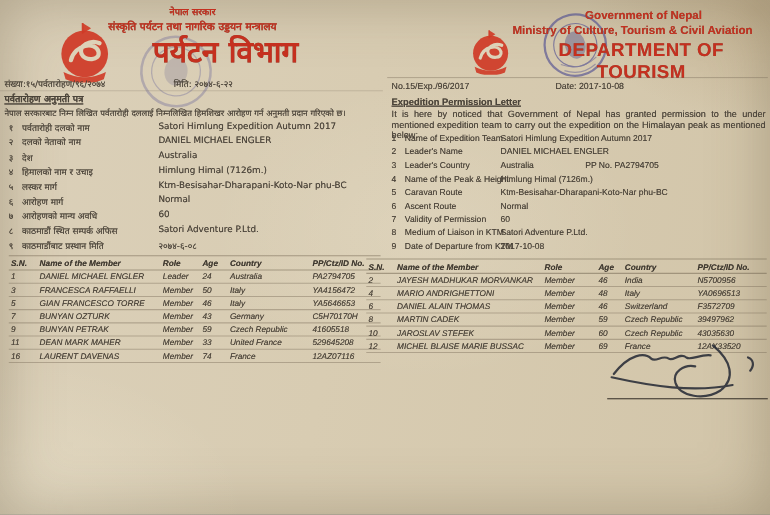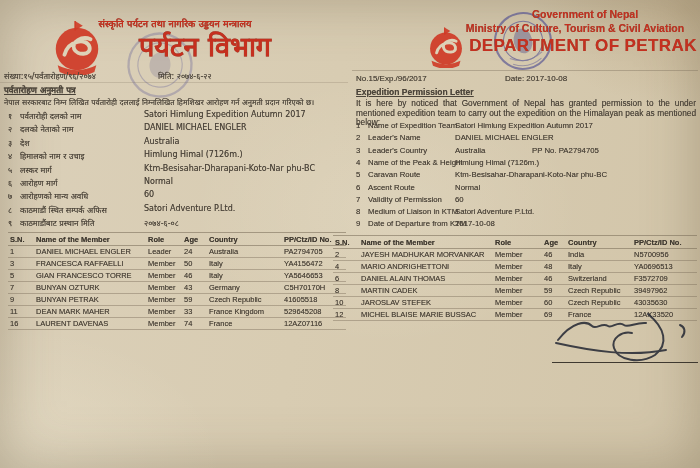--- a/index.html
+++ b/index.html
@@ -28,21 +28,21 @@
   .fields{position:absolute;}
   .f-row{position:absolute;left:0;width:100%;height:12px;font-size:7.8px;}
   .f-no{position:absolute;left:0;}
   .f-label{position:absolute;left:12px;white-space:nowrap;}
   .fields-left .f-row{font-size:8px;}
   .fields-left .f-value{position:absolute;left:136px;white-space:nowrap;}
   .fields-right .f-value{position:absolute;left:99px;white-space:nowrap;}
   .f-extra{position:absolute;left:176px;white-space:nowrap;}
 
   
-  .tbl{position:absolute;font-size:7.5px;}
+  .tbl{position:absolute;font-size:7.5px;font-style:italic;}
   .t-row{position:absolute;left:0;width:100%;height:12px;border-bottom:1px solid rgba(118,106,86,.42);}
   .t-head{border-top:1px solid rgba(118,106,86,.55);border-bottom:1px solid rgba(118,106,86,.55);font-weight:bold;color:#3f3930;}
   .t-row span{position:absolute;top:2px;white-space:nowrap;}
   .tbl-left .c-sn{left:2px;}  .tbl-left .c-name{left:28px;} .tbl-left .c-role{left:140px;}
   .tbl-left .c-age{left:176px;} .tbl-left .c-country{left:201px;} .tbl-left .c-id{left:276px;}
   .tbl-right .c-sn{left:2px;} .tbl-right .c-name{left:28px;} .tbl-right .c-role{left:162px;}
   .tbl-right .c-age{left:211px;} .tbl-right .c-country{left:235px;} .tbl-right .c-id{left:301px;}
 
   .sig-line{position:absolute;height:1px;background:#3f3930;}
   .stamp{position:absolute;opacity:.55;transform:rotate(-12deg);}
@@ -59,40 +59,41 @@
     <circle cx="30" cy="31" r="22" fill="#cf3a26" opacity=".92"></circle>
     <path d="M17 37 C 21 22, 40 19, 43 29 C 45 38, 30 38, 27 31 C 24 24, 35 17, 44 21" fill="none" stroke="#ddd2b8" stroke-width="4" stroke-linecap="round"></path>
     <path d="M10 48 Q30 58 50 48 L48 55 Q30 63 12 55 Z" fill="#cf3a26" opacity=".9"></path>
   </svg>
   <svg class="stamp faint" style="left:125px;top:30px;width:70px;height:70px;" viewBox="0 0 60 60">
     <circle cx="30" cy="30" r="27" fill="none" stroke="#3c3c8e" stroke-width="2"></circle>
     <circle cx="30" cy="30" r="19" fill="none" stroke="#3c3c8e" stroke-width="1"></circle>
     <ellipse cx="30" cy="30" rx="9" ry="11" fill="#2f2f80" opacity=".6"></ellipse>
   </svg>
 
+  <div class="abs np red b ctr" style="left:95px;top:5px;width:160px;font-size:8.5px;">नेपाल सरकार</div>
   <div class="abs np red b ctr" style="left:100px;top:27px;width:210px;font-size:27px;">पर्यटन विभाग</div>
   <div class="abs np red b ctr" style="left:35px;top:17px;width:280px;font-size:9.5px;">संस्कृति पर्यटन तथा नागरिक उड्डयन मन्त्रालय</div>
 
   <svg class="abs" style="left:424px;top:26px;width:44px;height:42px;" viewBox="0 0 60 58">
     <path d="M28 2 l8 5 -8 5 z" fill="#cf3a26" opacity=".9"></path>
     <line x1="28" y1="2" x2="28" y2="12" stroke="#cf3a26" stroke-width="1.6" opacity=".9"></line>
     <circle cx="30" cy="31" r="22" fill="#cf3a26" opacity=".92"></circle>
     <path d="M17 37 C 21 22, 40 19, 43 29 C 45 38, 30 38, 27 31 C 24 24, 35 17, 44 21" fill="none" stroke="#ddd2b8" stroke-width="4" stroke-linecap="round"></path>
     <path d="M10 48 Q30 58 50 48 L48 55 Q30 63 12 55 Z" fill="#cf3a26" opacity=".9"></path>
   </svg>
   <svg class="stamp" style="left:492px;top:10px;width:62px;height:62px;" viewBox="0 0 60 60">
     <circle cx="30" cy="30" r="27" fill="none" stroke="#3c3c8e" stroke-width="2"></circle>
     <circle cx="30" cy="30" r="19" fill="none" stroke="#3c3c8e" stroke-width="1"></circle>
     <ellipse cx="30" cy="30" rx="9" ry="12" fill="#2f2f80" opacity=".6"></ellipse>
     <path d="M14 44 q16 10 32 0 M16 50 q14 8 28 0" fill="none" stroke="#3c3c8e" stroke-width="1" opacity=".7"></path>
   </svg>
 
   <div class="abs red b ctr" style="left:495px;top:8px;width:180px;font-size:10.5px;">Government of Nepal</div>
   <div class="abs red b ctr" style="left:455px;top:22px;width:240px;font-size:10.5px;">Ministry of Culture, Tourism &amp; Civil Aviation</div>
-  <div class="abs red b ctr" style="left:468px;top:36px;width:230px;font-size:17px;letter-spacing:.4px;">DEPARTMENT OF PETRAK</div>
+  <div class="abs red b ctr" style="left:468px;top:36px;width:230px;font-size:17px;letter-spacing:.4px;">DEPARTMENT OF TOURISM</div>
 
   <div class="rule" style="left:352px;top:70px;width:346px;"></div>
   <div class="rule" style="left:0;top:82px;width:348px;opacity:.6;"></div>
 
   <div class="abs np" style="left:4px;top:70px;font-size:8px;">संख्या:१५/पर्वतारोहण/९६/२०७४</div>
   <div class="abs np" style="left:158px;top:70px;font-size:8px;">मिति: २०७४-६-२२</div>
   <div class="abs np b u" style="left:4px;top:84px;font-size:8.5px;">पर्वतारोहण अनुमती पत्र</div>
   <div class="abs np nowrap" style="left:4px;top:97px;width:342px;font-size:7.6px;">नेपाल सरकारबाट निम्न लिखित पर्वतारोही दललाई निम्नलिखित हिमशिखर आरोहण गर्न अनुमती प्रदान गरिएको छ।</div>
 
   <div class="abs" style="left:356px;top:74px;font-size:8px;">No.15/Exp./96/2017</div>
@@ -260,21 +261,21 @@
     <span class="c-role">Member</span>
     <span class="c-age">59</span>
     <span class="c-country">Czech Republic</span>
     <span class="c-id">41605518</span>
   </div>
       <div class="t-row" style="top: 73px;">
     <span class="c-sn">11</span>
     <span class="c-name">DEAN MARK MAHER</span>
     <span class="c-role">Member</span>
     <span class="c-age">33</span>
-    <span class="c-country">France Kingdom</span>
+    <span class="c-country">United France</span>
     <span class="c-id">529645208</span>
   </div>
       <div class="t-row" style="top: 85px;">
     <span class="c-sn">16</span>
     <span class="c-name">LAURENT DAVENAS</span>
     <span class="c-role">Member</span>
     <span class="c-age">74</span>
     <span class="c-country">France</span>
     <span class="c-id">12AZ07116</span>
   </div>

